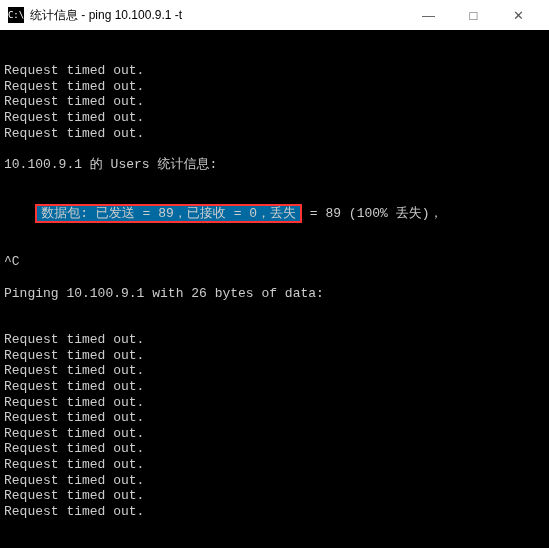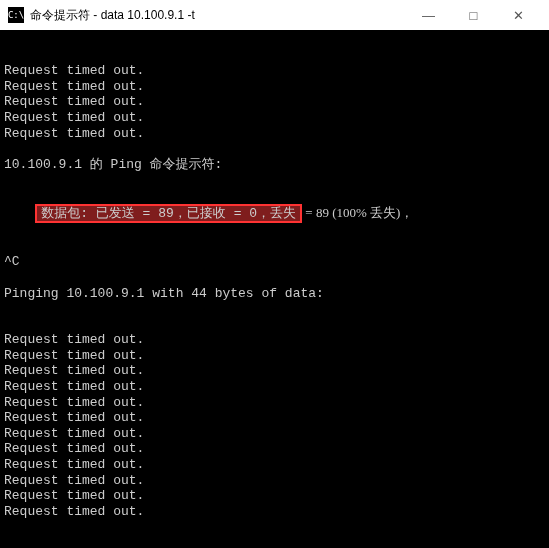--- a/index.html
+++ b/index.html
@@ -57,41 +57,40 @@
     .terminal {
       background: #000;
       padding: 2px 4px;
       line-height: 1.2;
       white-space: pre;
     }
     .line {
       display: block;
     }
     .highlight {
-      background: #7f1d1d;
+      background: #0369a1;
       border: 2px solid #ff3333;
       padding: 0 4px;
       display: inline-block;
     }
     .after-highlight {
       display: inline;
-      font-family: Liberation Serif, serif;
     }
   </style>
 </head>
 <body>
 
 <div class="titlebar">
   <div class="titlebar-icon">C:\</div>
-  <div class="titlebar-text">命令提示符 - data  10.100.9.1 -t</div>
+  <div class="titlebar-text">统计信息 - ping  10.100.9.1 -t</div>
   <div class="titlebar-controls">
     <div class="titlebar-btn">—</div>
     <div class="titlebar-btn">□</div>
     <div class="titlebar-btn">✕</div>
   </div>
 </div>
 
 <div class="terminal">
-  <div id="lines-top"><span class="line">Request timed out.</span><span class="line">Request timed out.</span><span class="line">Request timed out.</span><span class="line">Request timed out.</span><span class="line">Request timed out.</span><span class="line">&nbsp;</span><span class="line">10.100.9.1 的 Ping 命令提示符:</span></div>
+  <div id="lines-top"><span class="line">Request timed out.</span><span class="line">Request timed out.</span><span class="line">Request timed out.</span><span class="line">Request timed out.</span><span class="line">Request timed out.</span><span class="line">&nbsp;</span><span class="line">10.100.9.1 的 Users 统计信息:</span></div>
   <div><span>    </span><span class="highlight">数据包: 已发送 = 89，已接收 = 0，丢失</span><span class="after-highlight"> = 89 (100% 丢失)，</span></div>
-  <div id="lines-mid"><span class="line">^C</span><span class="line">&nbsp;</span><span class="line">Pinging 10.100.9.1 with 44 bytes of data:</span></div>
+  <div id="lines-mid"><span class="line">^C</span><span class="line">&nbsp;</span><span class="line">Pinging 10.100.9.1 with 26 bytes of data:</span></div>
   <div id="lines-bottom"><span class="line">Request timed out.</span><span class="line">Request timed out.</span><span class="line">Request timed out.</span><span class="line">Request timed out.</span><span class="line">Request timed out.</span><span class="line">Request timed out.</span><span class="line">Request timed out.</span><span class="line">Request timed out.</span><span class="line">Request timed out.</span><span class="line">Request timed out.</span><span class="line">Request timed out.</span><span class="line">Request timed out.</span></div>
 </div>
 
 </body></html>

